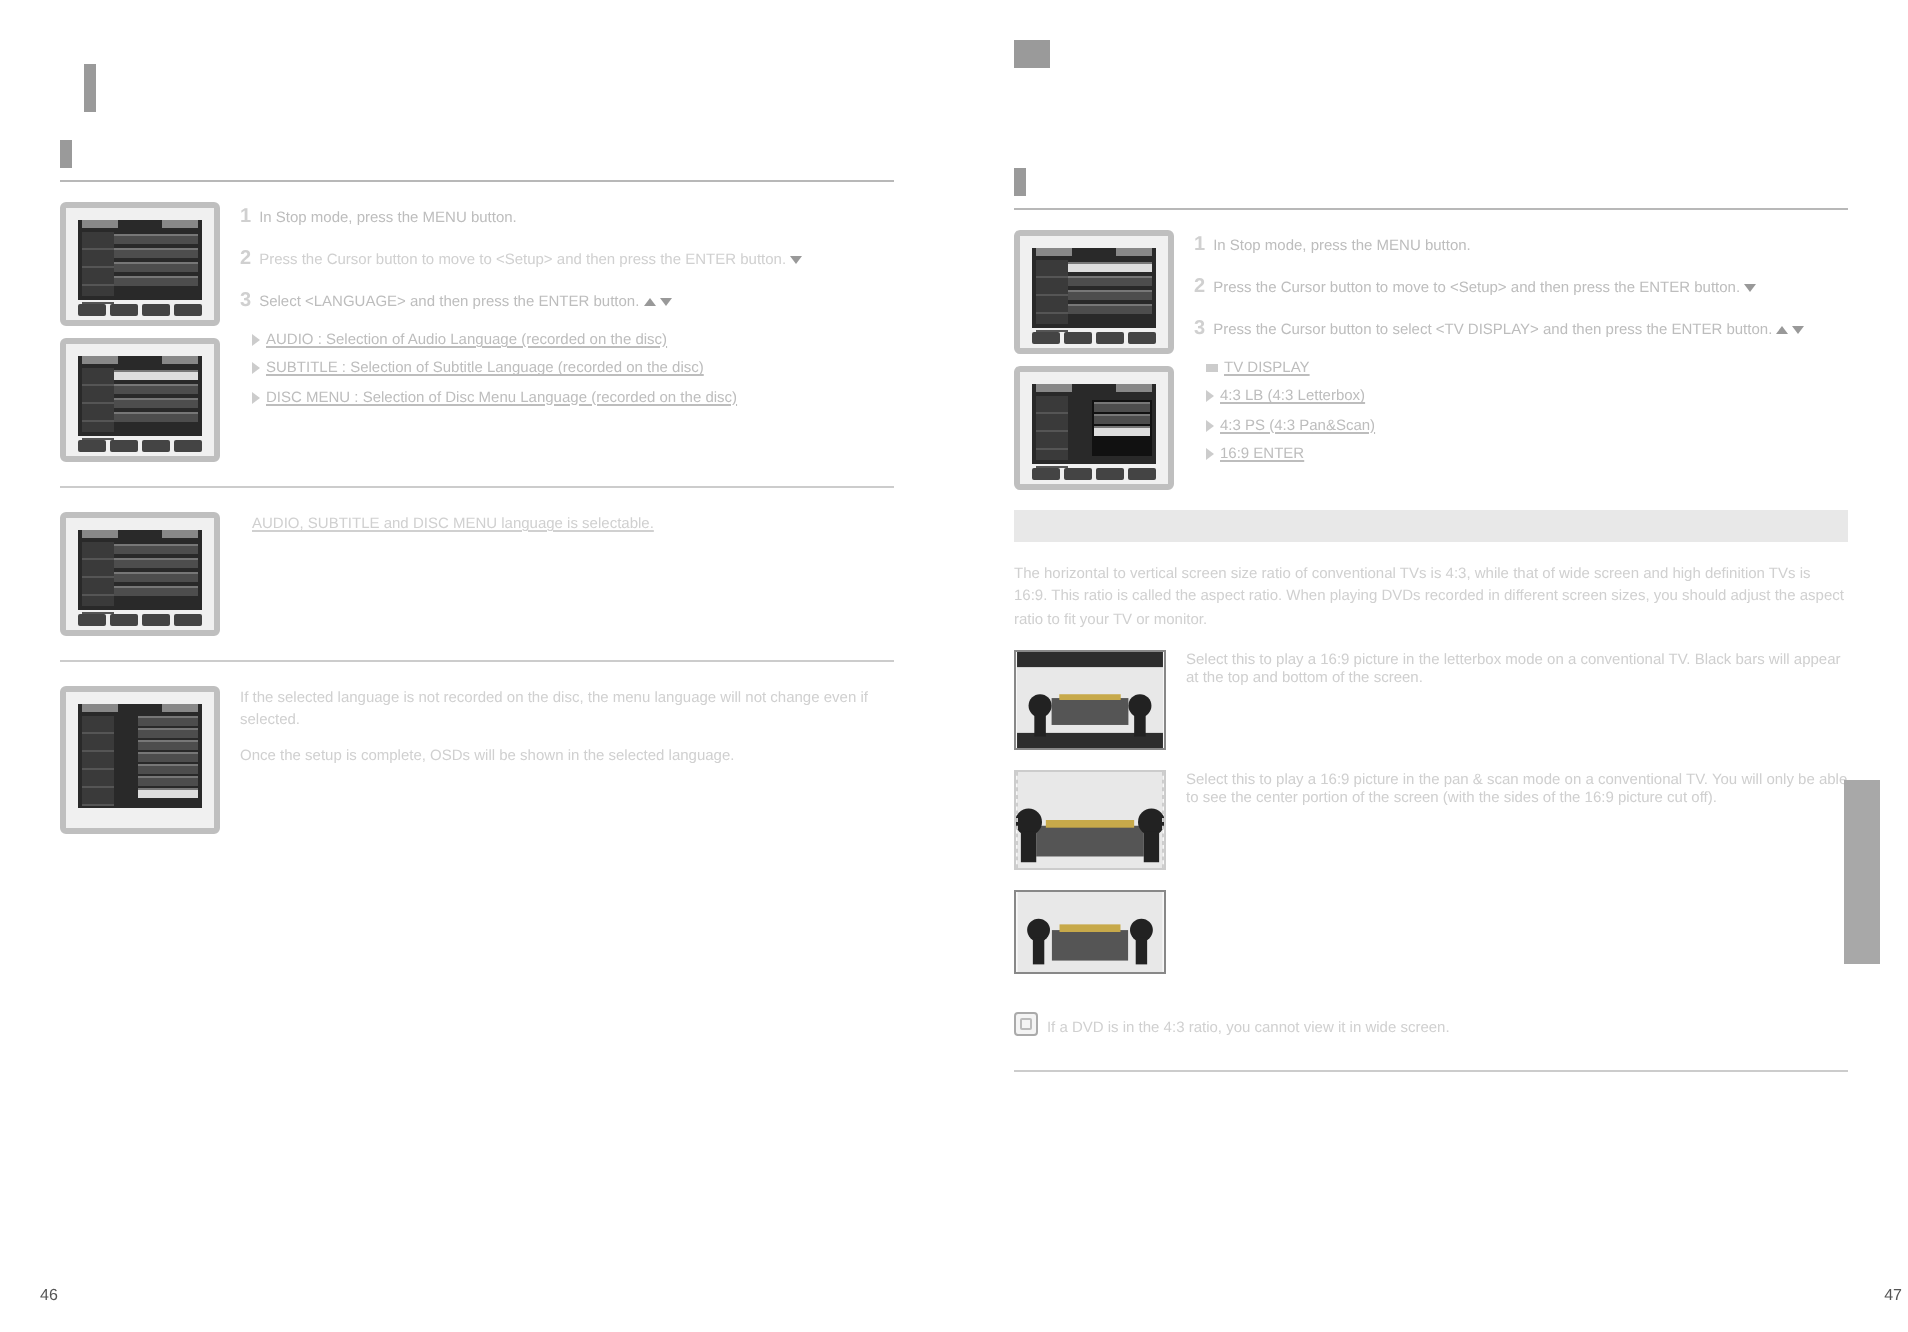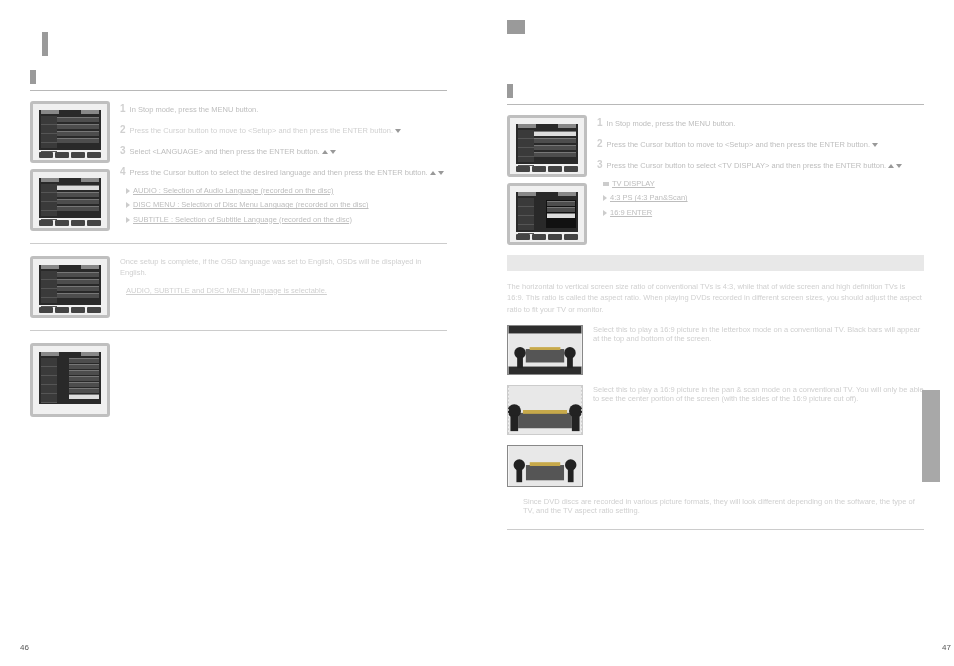--- a/index.html
+++ b/index.html
@@ -112,25 +112,24 @@
               <span></span>
               <span></span>
               <span></span>
             </div>
         </div>
       </div>
       <div class="block-text">
         <div class="step"><span class="step-num faint">1</span><span>In Stop mode, press the MENU button.</span></div>
         <div class="step"><span class="step-num faint">2</span><span><span class="faint">Press the Cursor    button to move to &lt;Setup&gt; and then press the ENTER button.</span> <span class="tri-down"></span></span></div>
         <div class="step"><span class="step-num faint">3</span><span>Select &lt;LANGUAGE&gt; and then press the ENTER button.</span> <span class="tri-up"></span> <span class="tri-down"></span></div>
-        <div class="step"><span class="step-num faint">4</span><span>Press the Cursor       button to select the desired language and then press the ENTER button.</span> <span class="tri-up"></span> <span class="tri-down"></span></div>
         <div class="row-text-block">
           <div class="sub"><span class="tri-right"></span><span>AUDIO : Selection of Audio Language (recorded on the disc)</span></div>
+          <div class="sub"><span class="tri-right"></span><span>SUBTITLE : Selection of Subtitle Language (recorded on the disc)</span></div>
           <div class="sub"><span class="tri-right"></span><span>DISC MENU : Selection of Disc Menu Language (recorded on the disc)</span></div>
-          <div class="sub"><span class="tri-right"></span><span>SUBTITLE : Selection of Subtitle Language (recorded on the disc)</span></div>
         </div>
       </div>
     </div>
 
     <hr class="divider">
 
     <div class="block">
       <div class="thumb">
         <div class="thumb-inner">
           <div class="thumb-title">
@@ -149,21 +148,20 @@
           <div class="thumb-row" style="top:28px;left:18px;"></div>
         </div>
         <div class="thumb-foot">
             <span></span>
             <span></span>
             <span></span>
             <span></span>
           </div>
       </div>
       <div class="block-text">
-        <div class="step faint">Once setup is complete, if the OSD language was set to English, OSDs will be displayed in English.</div>
         <div class="sub faint">AUDIO, SUBTITLE and DISC MENU language is selectable.</div>
       </div>
     </div>
 
     <hr class="divider">
 
     <div class="block">
       <div class="thumb" style="height:74px;">
         <div class="thumb-inner">
           <div class="thumb-title">
@@ -180,20 +178,24 @@
           <div style="position:absolute; right:2px; top:6px; width:30px;">
             <div class="thumb-row" style="position:static; margin-bottom:1px;"></div>
             <div class="thumb-row" style="position:static; margin-bottom:1px;"></div>
             <div class="thumb-row" style="position:static; margin-bottom:1px;"></div>
             <div class="thumb-row" style="position:static; margin-bottom:1px;"></div>
             <div class="thumb-row" style="position:static; margin-bottom:1px;"></div>
             <div class="thumb-row" style="position:static; margin-bottom:1px;"></div>
             <div class="thumb-row sel" style="position:static;"></div>
           </div>
         </div>
+      </div>
+      <div class="block-text">
+        <div class="step faint">If the selected language is not recorded on the disc, the menu language will not change even if selected.</div>
+        <div class="step faint">Once the setup is complete, OSDs will be shown in the selected language.</div>
       </div>
     </div>
 
     <div class="footer-pg footer-left">46</div>
   </div>
 
   <div class="page page-right">
     <div class="right-side-tick"></div>
     <div class="side-tab"></div>
     <div class="header-space"></div>
@@ -255,20 +257,21 @@
               <span></span>
             </div>
         </div>
       </div>
       <div class="block-text">
         <div class="step"><span class="step-num faint">1</span><span>In Stop mode, press the MENU button.</span></div>
         <div class="step"><span class="step-num faint">2</span><span>Press the Cursor    button to move to &lt;Setup&gt; and then press the ENTER button.</span> <span class="tri-down"></span></div>
         <div class="step"><span class="step-num faint">3</span><span>Press the Cursor       button to select &lt;TV DISPLAY&gt; and then press the ENTER button.</span> <span class="tri-up"></span> <span class="tri-down"></span></div>
         <div class="row-text-block">
           <div class="sub"><span class="bullet-sym"></span><span>TV DISPLAY</span></div>
+          <div class="sub"><span class="tri-right"></span><span>4:3 LB (4:3 Letterbox)</span></div>
           <div class="sub"><span class="tri-right"></span><span>4:3 PS (4:3 Pan&amp;Scan)</span></div>
           <div class="sub"><span class="tri-right"></span><span>16:9 ENTER</span></div>
         </div>
       </div>
     </div>
 
     <div class="grey-strip"></div>
 
     <div class="block-text faint" style="margin-bottom:10px; font-size:7.5px;">The horizontal to vertical screen size ratio of conventional TVs is 4:3, while that of wide screen and high definition TVs is 16:9. This ratio is called the aspect ratio. When playing DVDs recorded in different screen sizes, you should adjust the aspect ratio to fit your TV or monitor.</div>
 
@@ -313,20 +316,23 @@
           <rect x="18" y="20" width="40" height="16" fill="#555"></rect>
           <rect x="22" y="17" width="32" height="4" fill="#c7a94a"></rect>
           <circle cx="11" cy="20" r="6" fill="#222"></circle>
             <rect x="8" y="24" width="6" height="14" fill="#222"></rect>
           <circle cx="65" cy="20" r="6" fill="#222"></circle>
             <rect x="62" y="24" width="6" height="14" fill="#222"></rect>
         </svg>
       </div>
     </div>
 
-    <div class="faint" style="font-size:7.5px; padding-left:16px;">Since DVD discs are recorded in various picture formats, they will look different depending on the software, the type of TV, and the TV aspect ratio setting.</div>
+    <div style="margin-top:6px; margin-bottom:6px;">
+      <span class="note-icon"></span>
+      <span class="faint" style="font-size:7.5px;">If a DVD is in the 4:3 ratio, you cannot view it in wide screen.</span>
+    </div>
 
     <hr class="divider" style="margin-top:14px;">
 
     <div class="footer-pg footer-right">47</div>
   </div>
 
 </div>
 
 </body></html>

